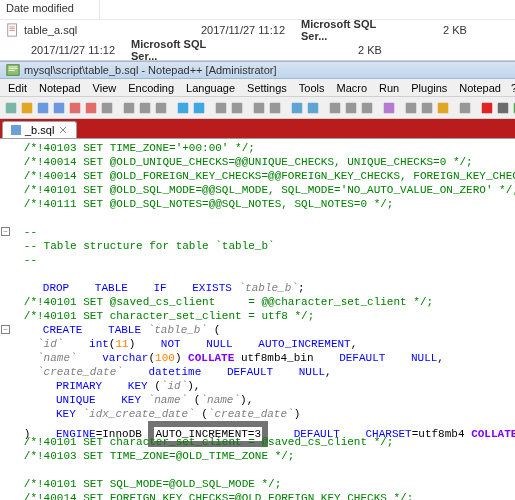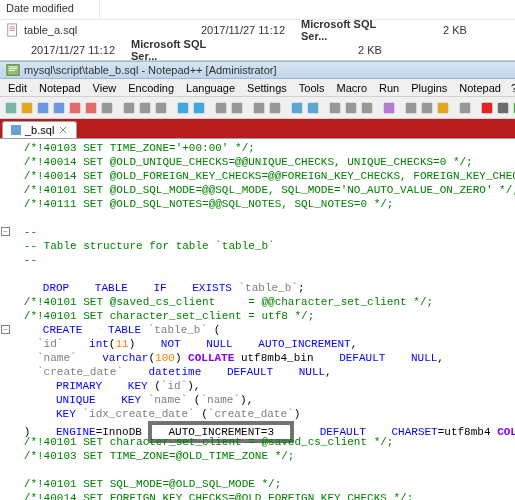--- a/index.html
+++ b/index.html
@@ -35,23 +35,23 @@
 .tabbar { background: #b91c1c; height: 20px; display: flex; align-items: flex-end; padding: 0 2px; border-bottom: 1px solid #a0a0a0; }
 .tab { background: #fff; border: 1px solid #a0a0a0; border-bottom: none; border-radius: 3px 3px 0 0; padding: 2px 8px; font-size: 11px; display: flex; align-items: center; gap: 4px; }
 .tab-icon { width: 10px; height: 10px; }
 .tab-close { width: 10px; height: 10px; }
 
 .editor { font-family: Consolas, "Courier New", monospace; font-size: 11px; line-height: 14px; padding: 2px 4px; white-space: pre; overflow: hidden; }
 .editor .line { height: 14px; }
 .c-cmt { color: #008000; }
 .c-kw { color: #0000ff; margin-left: 19px; }
 .c-num { color: #ff8000; }
-.c-str { color: #808080; }
+.c-str { color: #808080; font-style: italic; }
 .c-col { color: #8000ff; font-weight: bold; }
-.outline-red { border: 4px solid #737373; display: inline-block; padding: 0 16px; }
+.outline-red { border: 6px solid #737373; display: inline-block; padding: 0 1px; }
 .fold { position: absolute; left: 1px; width: 9px; height: 9px; border: 1px solid #808080; background: #fff; font-size: 8px; line-height: 7px; text-align: center; color: #808080; }
 .editor-wrap { position: relative; }
 </style>
 </head>
 <body>
 
 <div class="explorer">
   <div class="explorer-header">
     <div class="col col-date">Date modified</div>
   </div>

